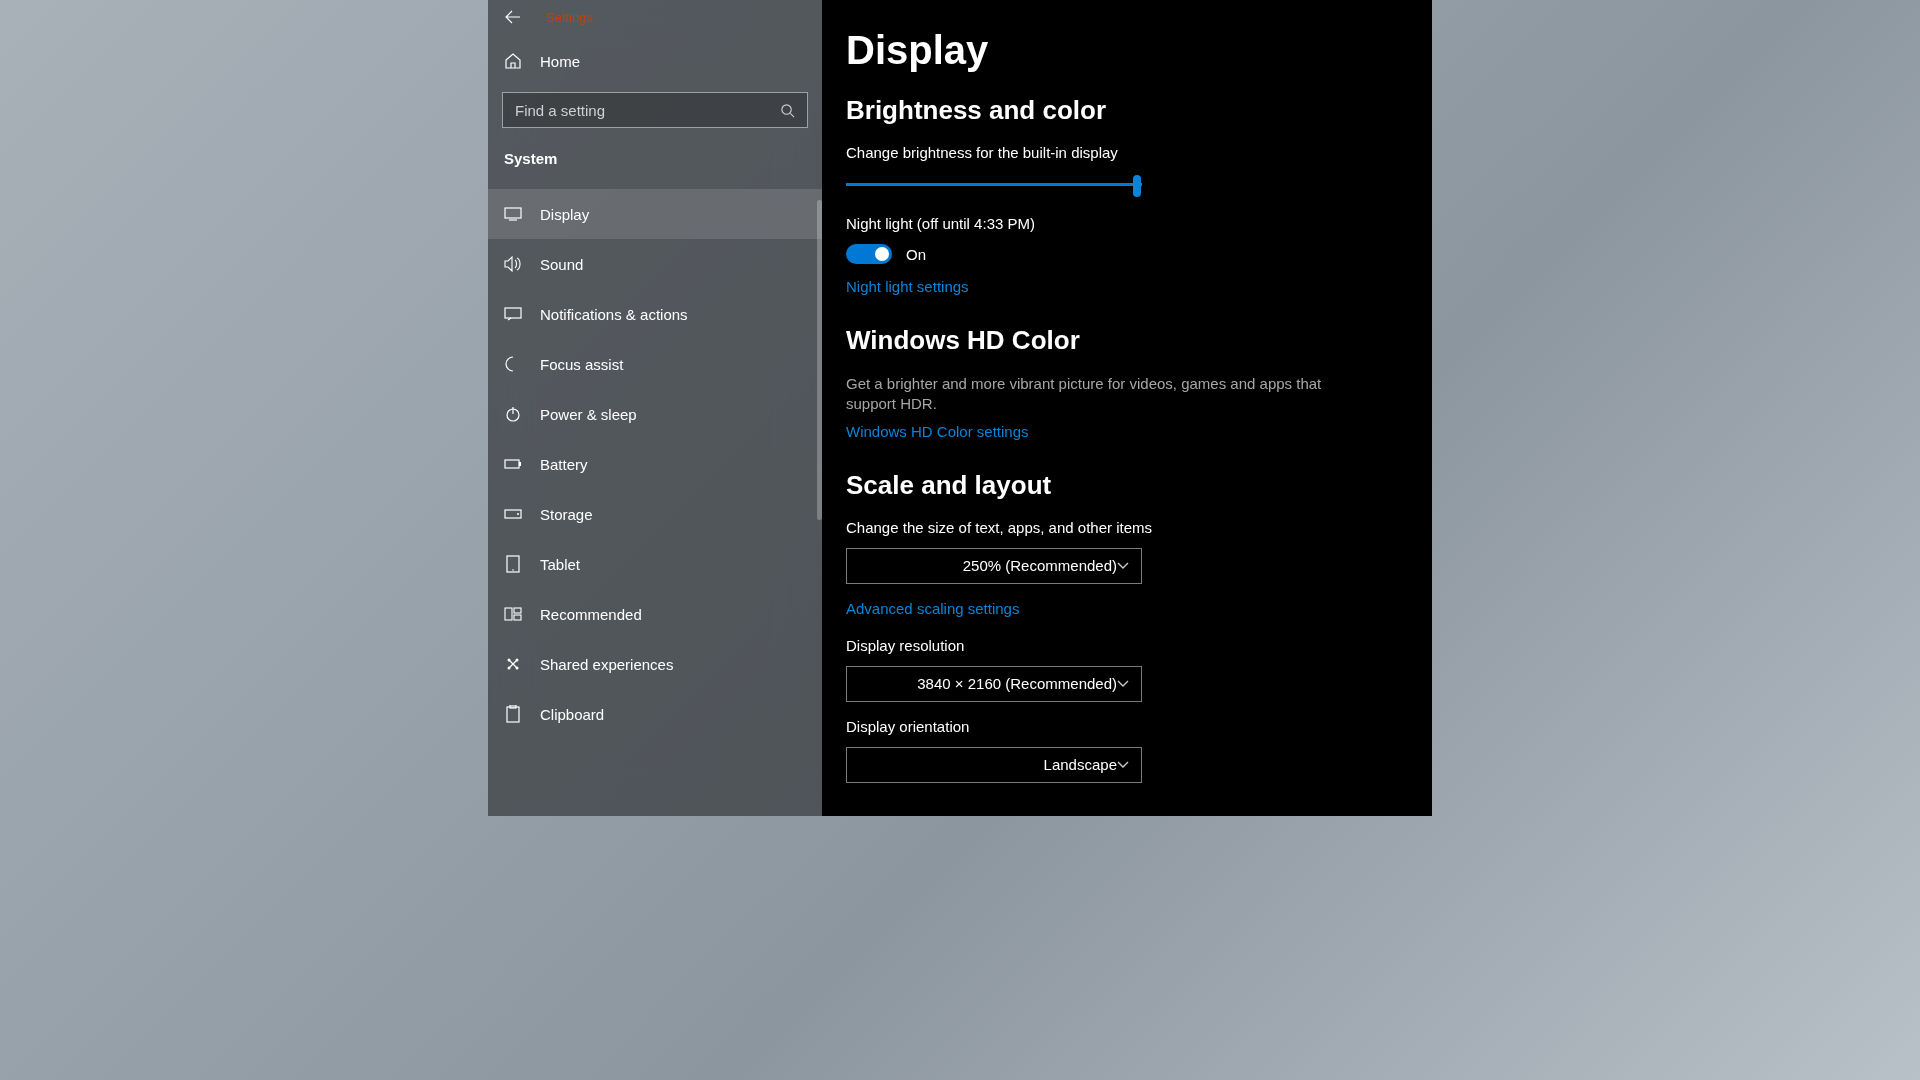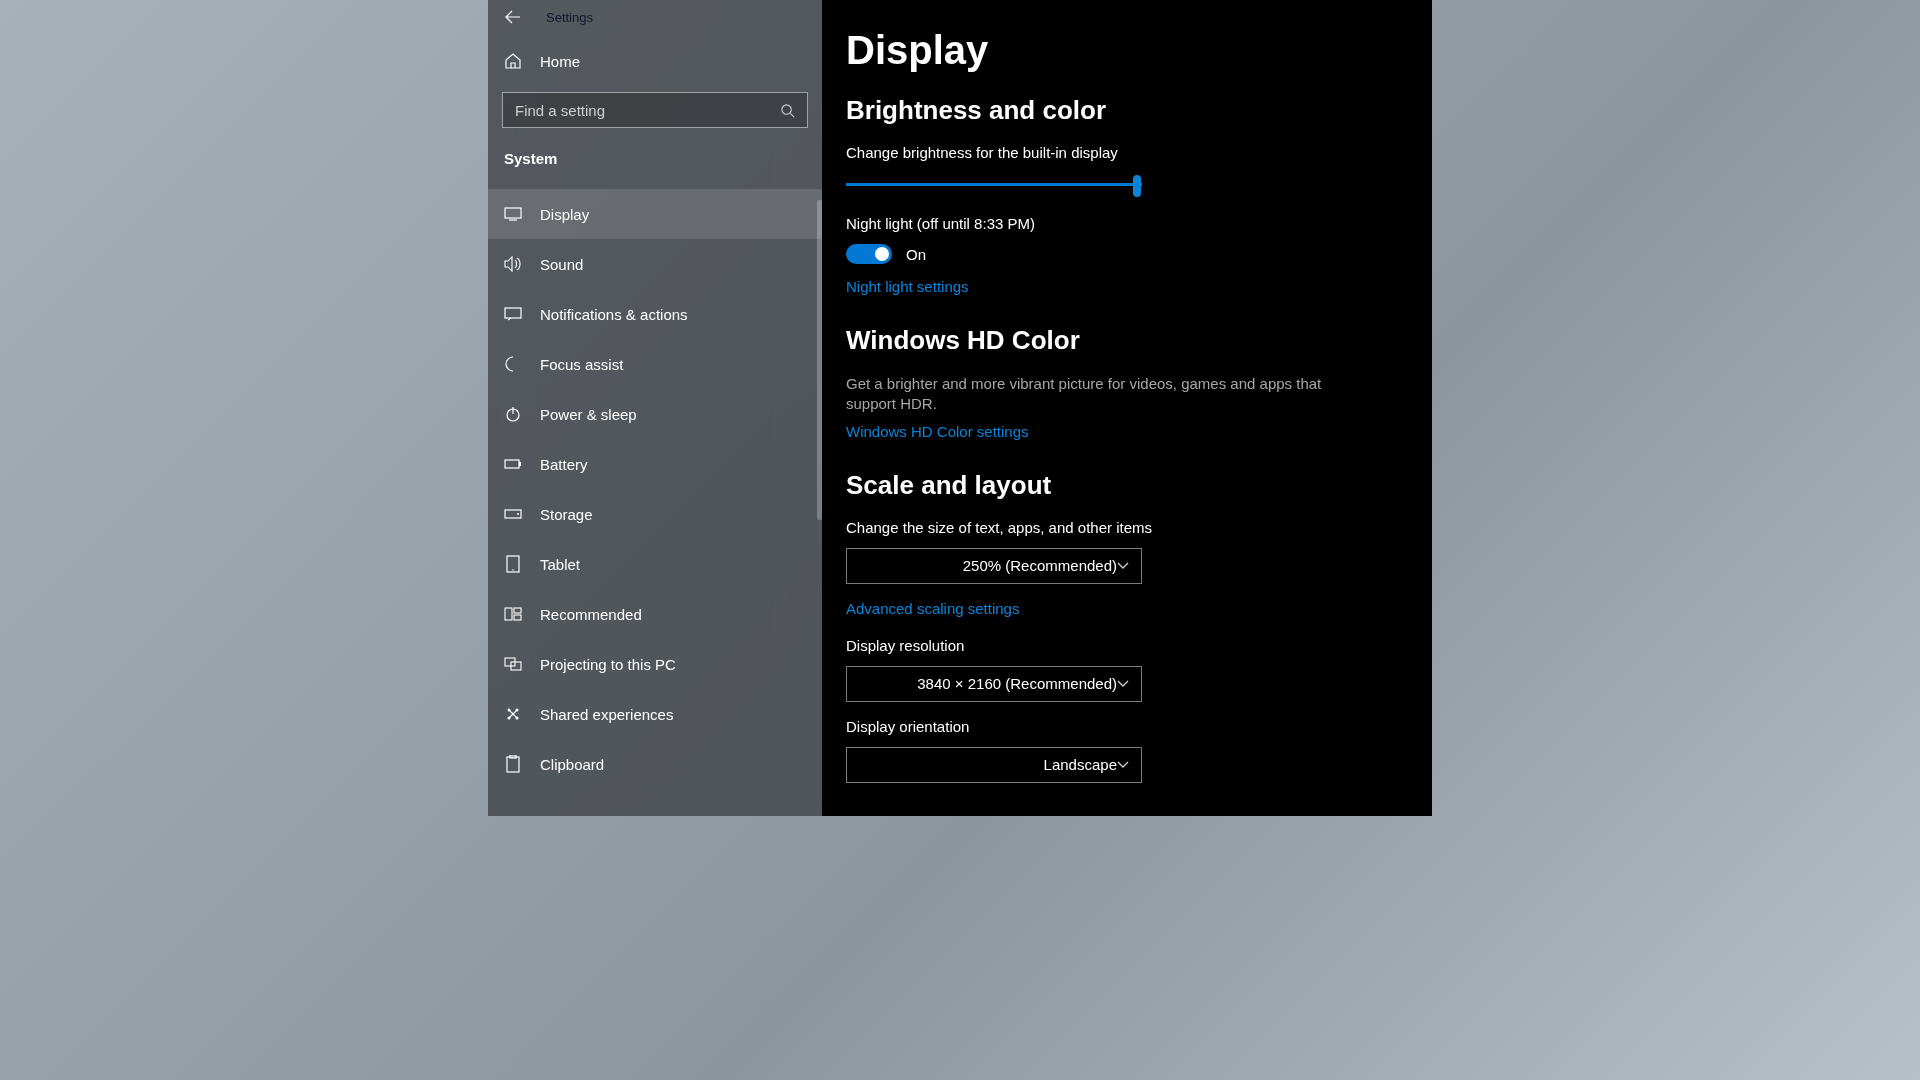--- a/index.html
+++ b/index.html
@@ -38,21 +38,21 @@
   padding-left: 16px;
   gap: 24px;
   position: relative;
   z-index: 2;
 }
 .back-arrow {
   width: 18px; height: 18px;
   display: flex; align-items: center; justify-content: center;
   cursor: pointer;
 }
-.titlebar-label { font-size: 13px; color: #0f172a; }
+.titlebar-label { font-size: 13px; color: #c2410c; }
 
 .home-row {
   display: flex;
   align-items: center;
   gap: 18px;
   padding: 18px 16px 14px 16px;
   cursor: pointer;
   position: relative; z-index: 2;
 }
 .home-row .icon { width: 18px; display:flex; justify-content:center;}
@@ -348,29 +348,20 @@
         <span class="icon">
             <svg width="18" height="14" viewBox="0 0 18 14">
               <rect x="1" y="1" width="7" height="12" stroke="#fff" stroke-width="1.1" fill="none"></rect>
               <rect x="10" y="1" width="7" height="5" stroke="#fff" stroke-width="1.1" fill="none"></rect>
               <rect x="10" y="8" width="7" height="5" stroke="#fff" stroke-width="1.1" fill="none"></rect>
             </svg>
           </span>
         <span>Recommended</span>
       </div>
 
-      <div class="nav-item">
-        <span class="icon">
-            <svg width="18" height="14" viewBox="0 0 18 14">
-              <rect x="1" y="1" width="10" height="8" stroke="#fff" stroke-width="1.1" fill="none"></rect>
-              <rect x="7" y="5" width="10" height="8" stroke="#fff" stroke-width="1.1" fill="none"></rect>
-            </svg>
-          </span>
-        <span>Projecting to this PC</span>
-      </div>
 
       <div class="nav-item">
         <span class="icon">
             <svg width="16" height="16" viewBox="0 0 16 16">
               <path d="M4 4l8 8M12 4l-8 8" stroke="#fff" stroke-width="1.2"></path>
               <circle cx="4" cy="4" r="1.5" fill="#fff"></circle>
               <circle cx="12" cy="4" r="1.5" fill="#fff"></circle>
               <circle cx="4" cy="12" r="1.5" fill="#fff"></circle>
               <circle cx="12" cy="12" r="1.5" fill="#fff"></circle>
             </svg>
@@ -399,21 +390,21 @@
     
     <div class="section-title">Brightness and color</div>
 
     <div class="setting-label">Change brightness for the built-in display</div>
     <div class="slider-wrap">
       <div class="slider-track"></div>
       <div class="slider-fill"></div>
       <div class="slider-thumb"></div>
     </div>
 
-    <div class="setting-label">Night light (off until 8:33 PM)</div>
+    <div class="setting-label">Night light (off until 4:33 PM)</div>
     <div class="toggle-row">
       <div class="toggle">
         <div class="toggle-knob"></div>
       </div>
       <span class="toggle-state">On</span>
     </div>
     <div class="link section-gap">Night light settings</div>
 
     
     <div class="section-title">Windows HD Color</div>

